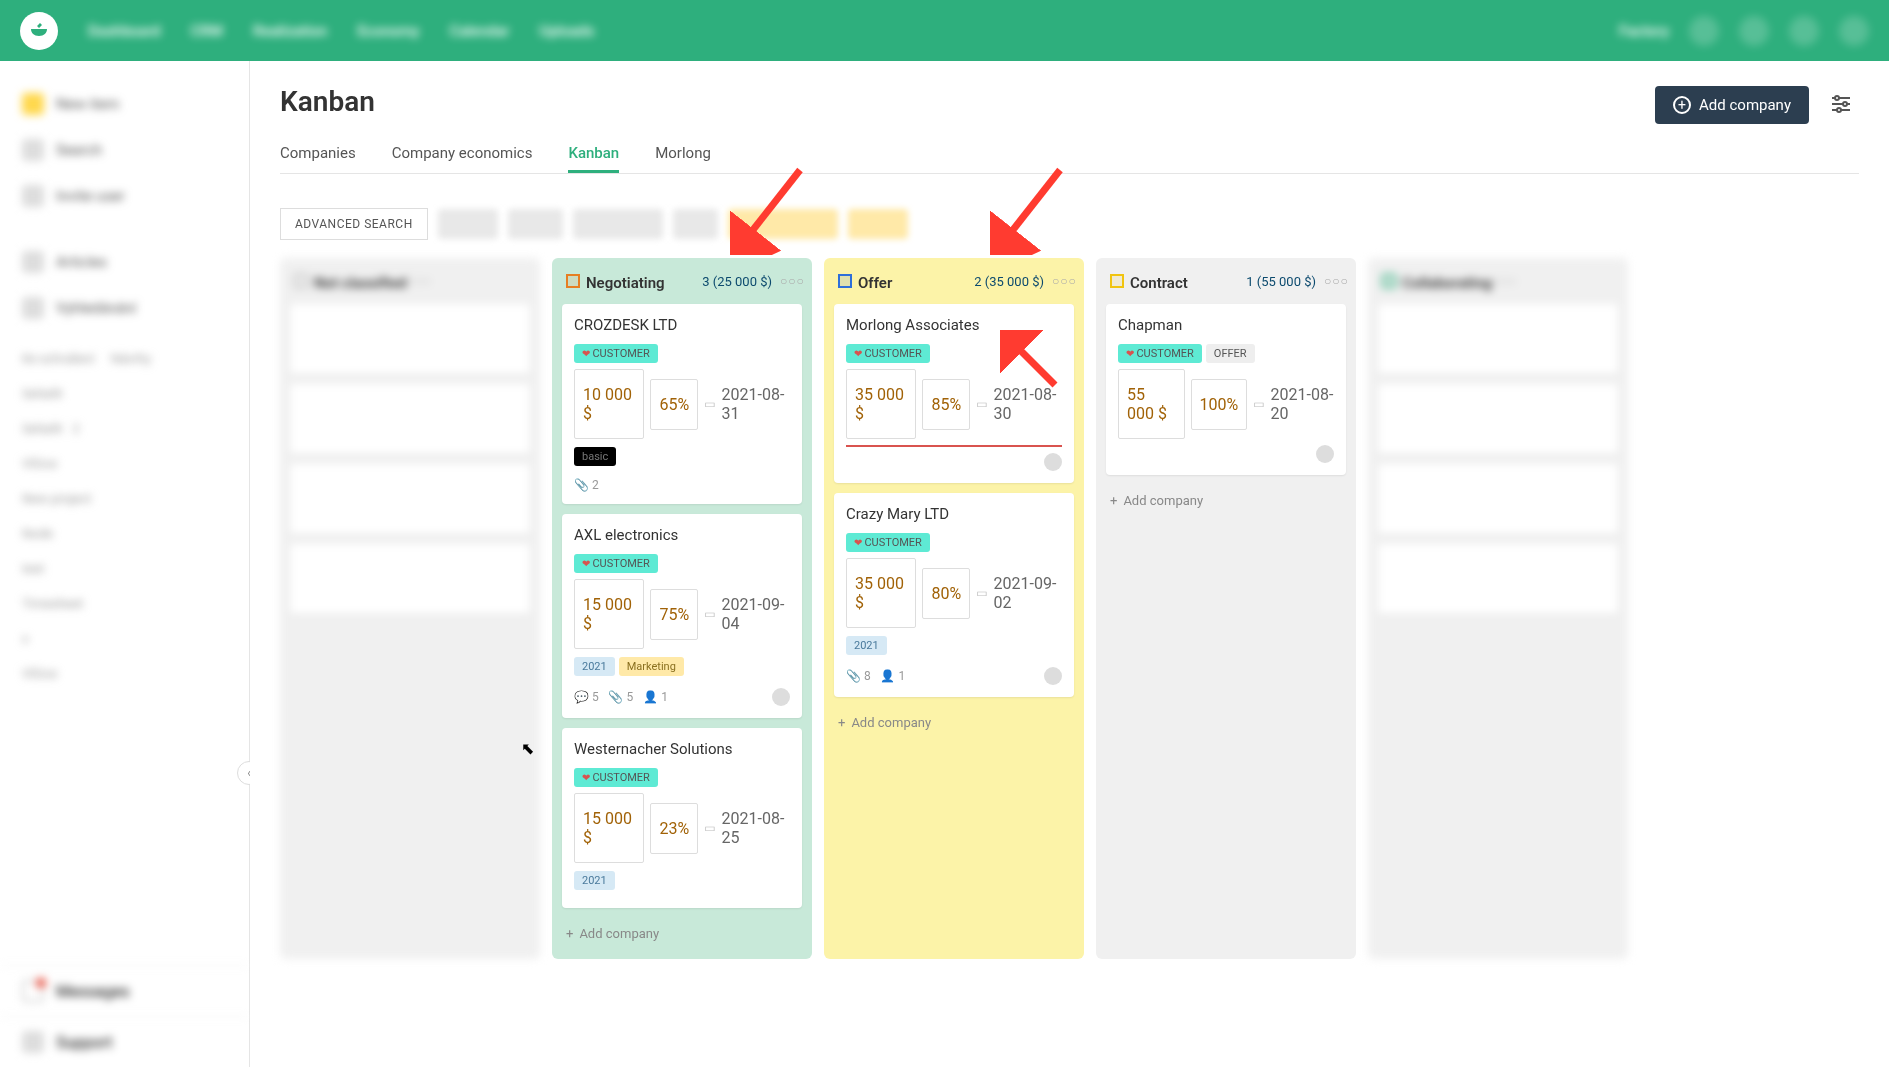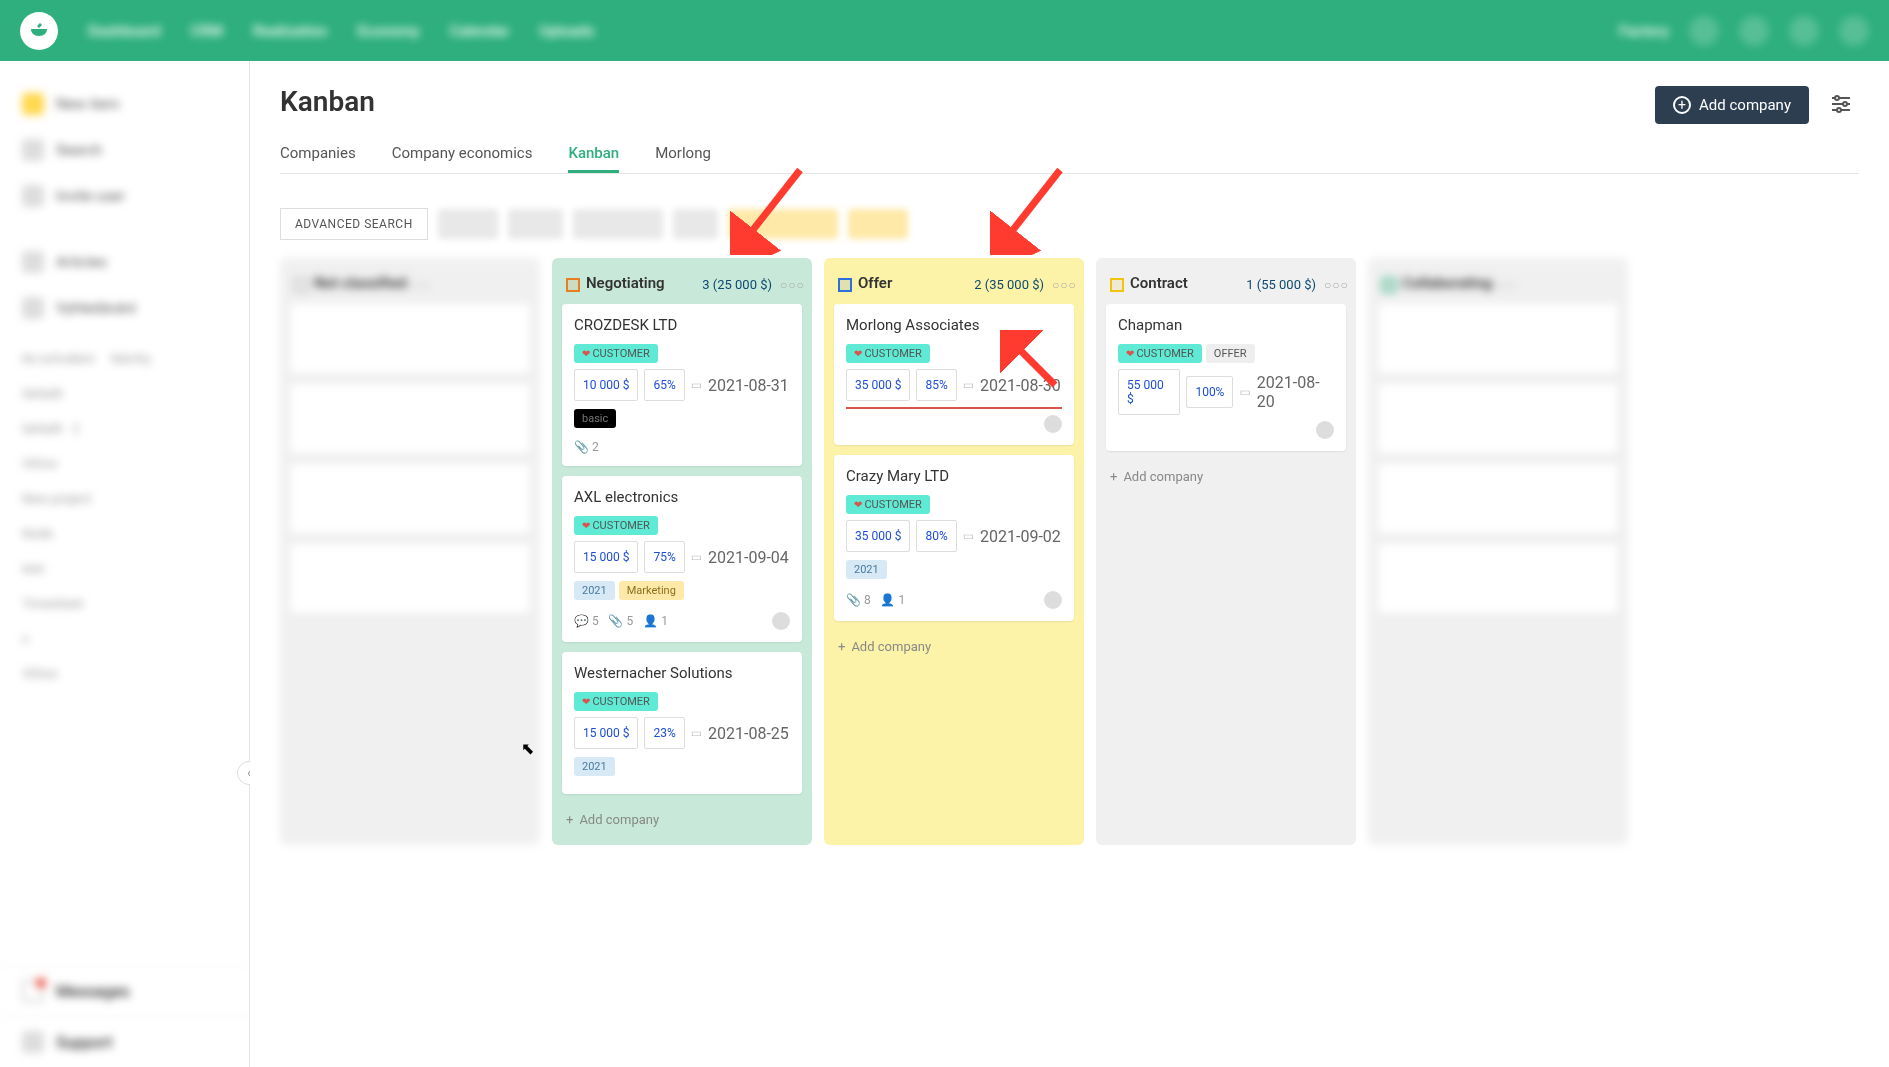--- a/index.html
+++ b/index.html
@@ -43,37 +43,37 @@
 .adv-search { background:#fff; border:1px solid #ddd; padding:8px 14px; font-size:12px; letter-spacing:0.5px; color:#555; cursor:pointer; }
 .filter-pill { background:#e8e8e8; border-radius:4px; height:30px; filter:blur(3px); }
 
 
 .board { display:flex; gap:12px; }
 .column { width:260px; border-radius:6px; padding:10px; }
 .column.blur { filter:blur(4px); }
 .col-grey { background:#f0f0f0; }
 .col-green { background:#c8e9d9; }
 .col-yellow { background:#fcf3a8; }
-.col-head { display:flex; align-items:flex-end; padding:6px 4px 12px; }
+.col-head { display:flex; align-items:flex-start; padding:6px 4px 12px; }
 .col-sq { width:14px; height:14px; border:2px solid; margin-right:6px; }
 .col-title { font-weight:600; font-size:15px; color:#333; }
 .col-count { margin-left:auto; font-size:13px; color:#0c4a6e; margin-right:8px; }
 .col-menu { width:18px; color:#aaa; font-size:12px; letter-spacing:1px; cursor:pointer; }
 
 .card { background:#fff; border-radius:4px; padding:12px; margin-bottom:10px; box-shadow:0 1px 2px rgba(0,0,0,0.08); }
 .card-title { font-size:15px; color:#333; margin-bottom:8px; }
 .tag { display:inline-block; padding:3px 8px; border-radius:3px; font-size:11px; margin-right:4px; margin-bottom:6px; }
 .tag-customer { background:#5eead4; color:#555; }
 .tag-customer::before { content:'❤'; color:#d9534f; margin-right:2px; font-size:10px; }
 .tag-offer { background:#eee; color:#555; }
 .tag-basic { background:#000000; color:#777; }
 .tag-2021 { background:#d6e9f5; color:#4a7a9c; }
 .tag-marketing { background:#ffe9a8; color:#8a7020; }
 .card-row { display:flex; gap:6px; align-items:center; margin-bottom:6px; }
-.pill { border:1px solid #ddd; padding:8px 8px; font-size:12px; border-radius:2px; color:#1d4ed8; }
+.pill { border:1px solid #ddd; padding:15px 8px; font-size:16px; border-radius:2px; color:#a16207; }
 .date-ic { color:#bbb; font-size:12px; }
 .date-txt { font-size:16px; color:#666; }
 .card-foot { display:flex; gap:10px; align-items:center; font-size:12px; color:#999; margin-top:6px; }
 .foot-ic { display:flex; align-items:center; gap:3px; }
 .avatar-sm { width:18px; height:18px; border-radius:50%; background:#ddd; margin-left:auto; }
 .redline { height:2px; background:#d9534f; margin:2px 0 6px; }
 
 .add-card { color:#888; font-size:13px; padding:8px 4px; cursor:pointer; display:flex; align-items:center; gap:6px; }
 
 

